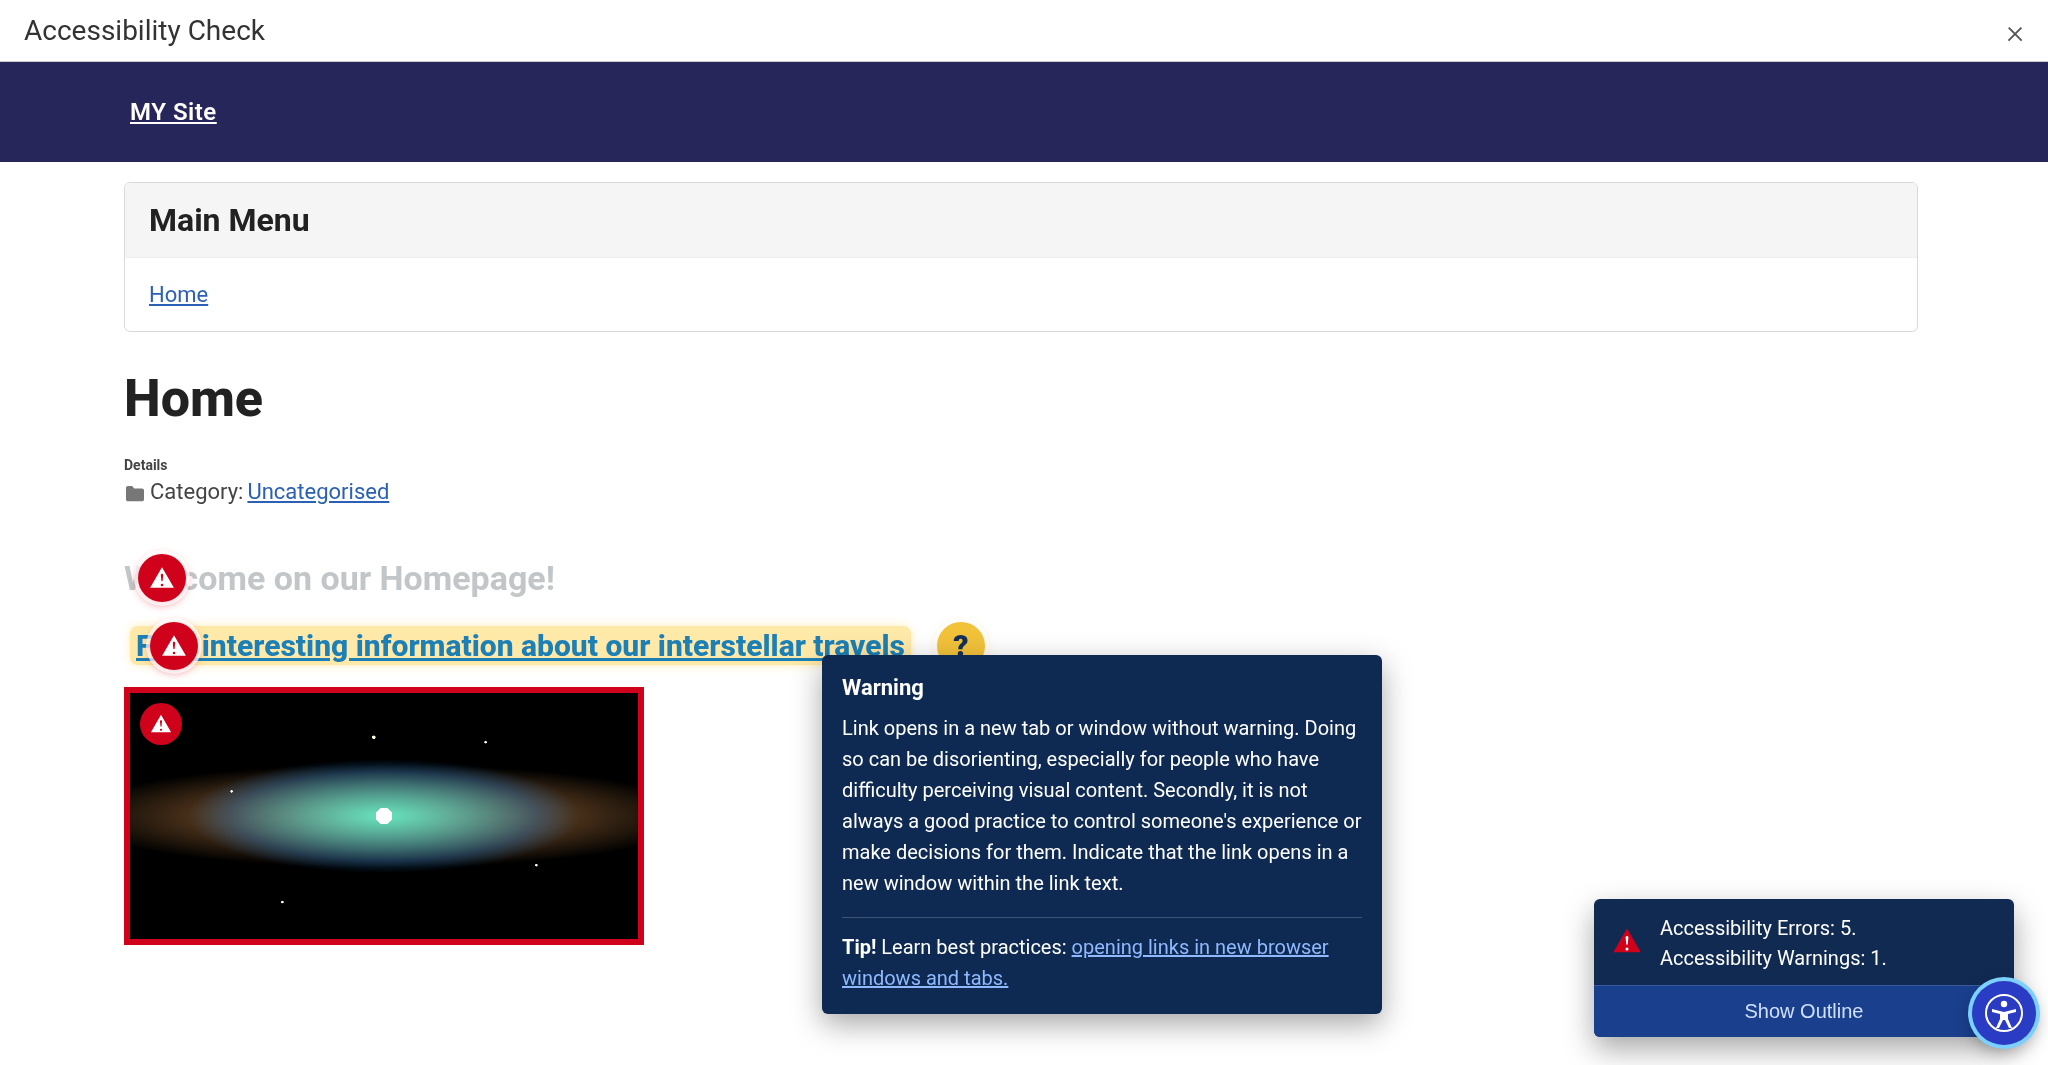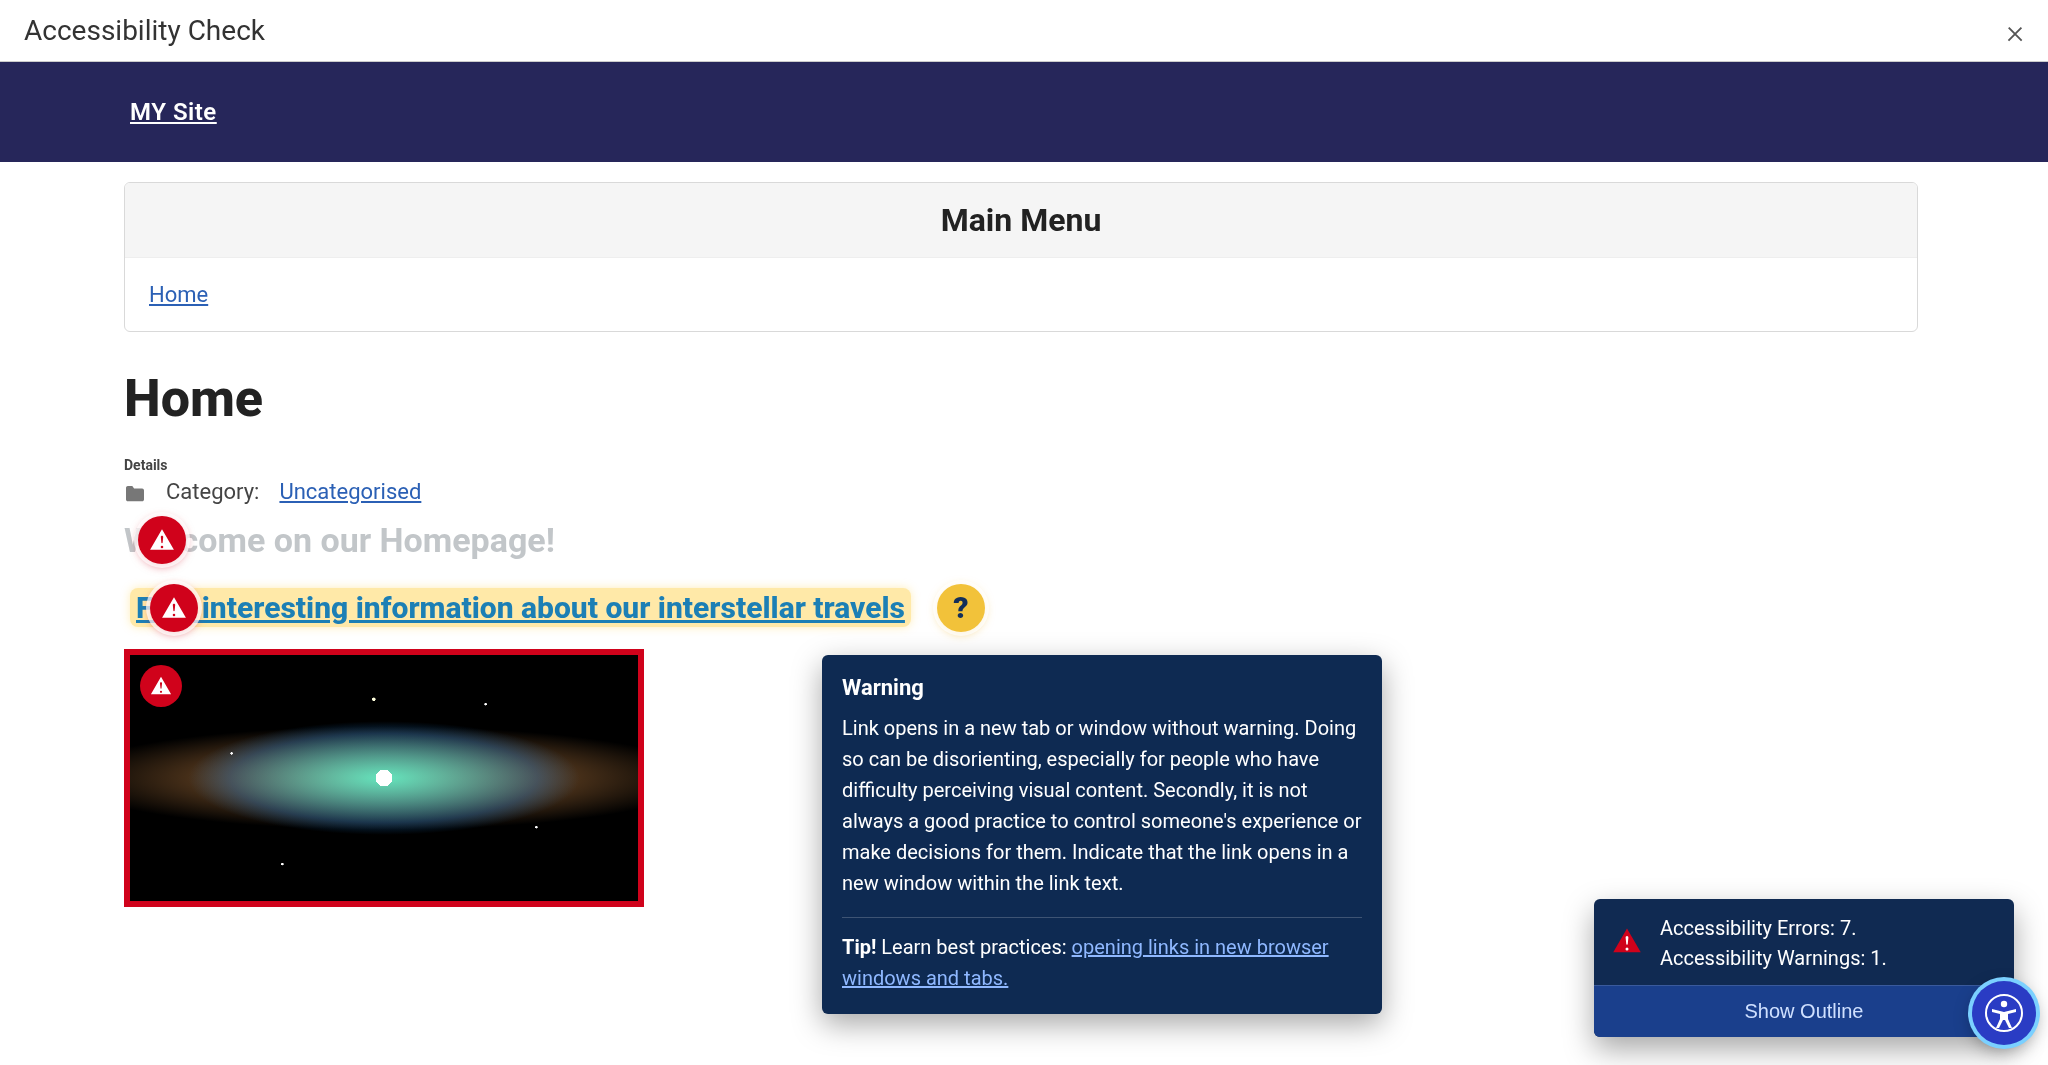--- a/index.html
+++ b/index.html
@@ -56,21 +56,20 @@
     background: #fff;
     margin-bottom: 36px;
     overflow: hidden;
   }
   .mainmenu-head {
     background: #f5f5f5;
     padding: 18px 24px;
     font-size: 32px;
     font-weight: 700;
     border-bottom: 1px solid #eee;
-    text-align: center;
   }
   .mainmenu-body {
     padding: 24px;
   }
   .mainmenu-body a {
     color: #2b60b5;
     text-decoration: underline;
     font-size: 22px;
   }
 
@@ -81,24 +80,24 @@
   }
   .details-label {
     font-weight: 700;
     color: #444;
     font-size: 14px;
     margin-bottom: 6px;
   }
   .category-line {
     display: flex;
     align-items: center;
-    gap: 20px;
+    gap: 4px;
     color: #444;
     font-size: 22px;
-    margin-bottom: 16px;
+    margin-bottom: 54px;
   }
   .folder-icon {
     width: 22px; height: 18px;
     display: inline-block;
   }
   .category-line a { color: #2b60b5; text-decoration: underline; }
 
   .welcome-heading {
     font-size: 34px;
     font-weight: 700;
@@ -338,21 +337,21 @@
 
 <div class="summary-panel">
   <div class="summary-top">
     <span class="tri">
       <svg width="30" height="30" viewBox="0 0 24 24">
           <path fill="#d0021b" d="M12 2 1 21h22L12 2z"></path>
           <path fill="#fff" d="M12 8c.7 0 1.2.6 1.1 1.3l-.5 5a.6.6 0 0 1-1.2 0l-.5-5C10.8 8.6 11.3 8 12 8zm0 9.2a1.2 1.2 0 1 1 0 2.4 1.2 1.2 0 0 1 0-2.4z"></path>
         </svg>
     </span>
     <div class="summary-lines">
-      <div>Accessibility Errors: 7.</div>
+      <div>Accessibility Errors: 5.</div>
       <div>Accessibility Warnings: 1.</div>
     </div>
   </div>
   <div class="summary-buttons">
     <button>Show Outline</button>
   </div>
 </div>
 
 <div class="a11y-fab">
   <svg width="40" height="40" viewBox="0 0 40 40">

